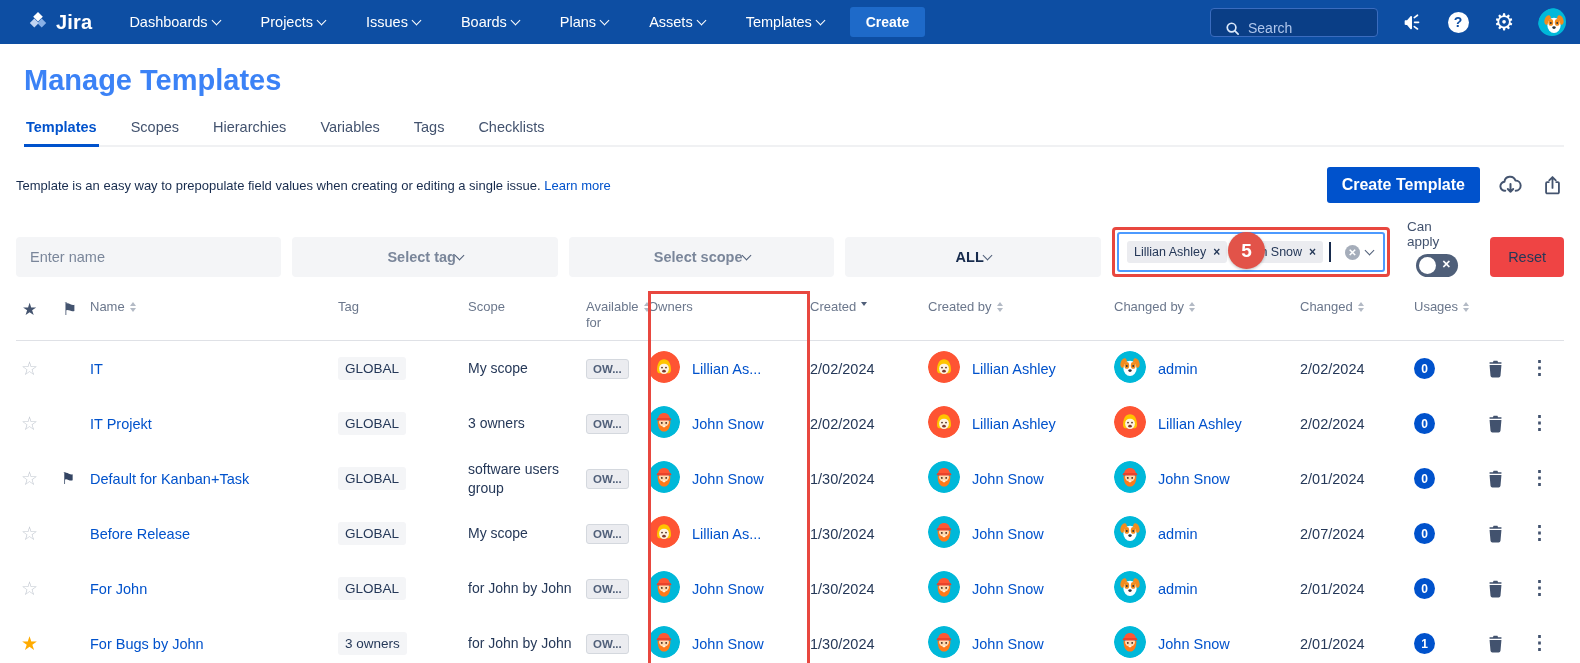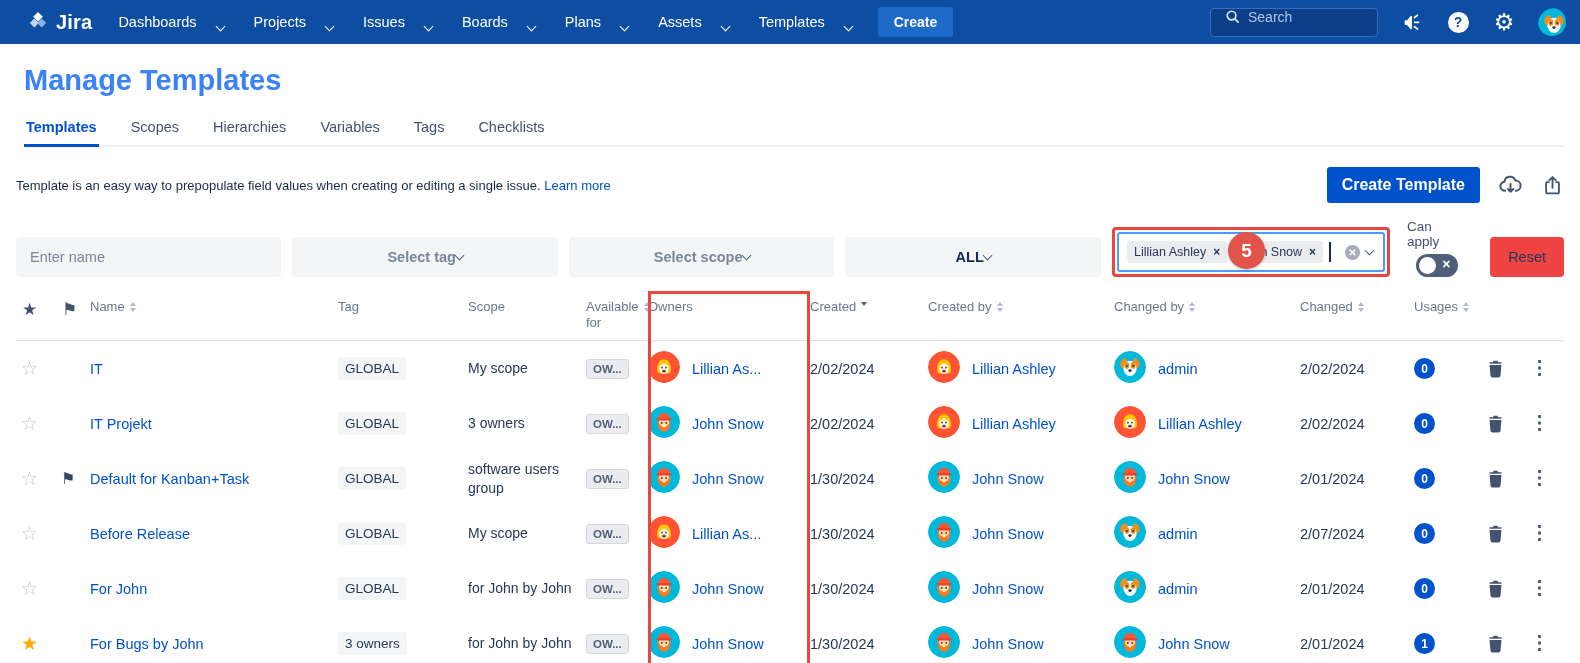--- a/index.html
+++ b/index.html
@@ -4,27 +4,27 @@
 <style>
   * { margin:0; padding:0; box-sizing:border-box; }
   html,body { width:1580px; height:663px; overflow:hidden; background:#fff;
     font-family:"Liberation Sans", sans-serif; color:#172B4D; font-size:14px; }
 
   
   .navbar { height:44px; background:#0D4EA3; display:flex; align-items:center; padding:0 14px; color:#fff; }
   .brand { display:flex; align-items:center; gap:6px; margin:0 26px 0 12px; cursor:pointer;justify-content:flex-end; }
   .brand-name { font-size:20px; font-weight:700; letter-spacing:.2px; }
   .nav-menu { display:flex; align-items:center; gap:30px; }
-  .nav-item { display:flex; align-items:flex-end; gap:20px; font-size:14.5px; cursor:pointer; white-space:nowrap; }
+  .nav-item { display:flex; align-items:center; gap:5px; font-size:14.5px; cursor:pointer; white-space:nowrap;margin-left:11px; }
   .chev { width:7px; height:7px; border-right:1.8px solid currentColor; border-bottom:1.8px solid currentColor;
           transform:rotate(45deg); margin-top:-4px; }
   .nav-create { margin-left:26px; background:#1E6AC9; border:none; color:#fff; font-weight:700; font-size:14px;
           padding:7px 16px; border-radius:3px; cursor:pointer; font-family:inherit;text-align:right; }
   .nav-right { margin-left:auto; display:flex; align-items:center; gap:22px; }
-  .nav-search { display:flex; align-items:flex-start; gap:8px; background:#0A3E86; border:1px solid #3A6CBF;
+  .nav-search { display:flex; align-items:flex-end; gap:8px; background:#0A3E86; border:1px solid #3A6CBF;
           border-radius:4px; width:168px; height:29px; padding:0 14px; color:#AFC6EC; }
   .nav-search input { background:transparent; border:none; outline:none; color:#E8F0FD; font-size:14px; width:110px; font-family:inherit; }
   .nav-search input::placeholder { color:#AFC6EC; }
   .nav-icon { width:24px; height:24px; display:flex; align-items:center; justify-content:center; cursor:pointer; color:#fff; }
   .help-badge { width:21px; height:21px; border-radius:50%; background:#fff; color:#0D4EA3; font-weight:700;
           font-size:14px; display:flex; align-items:center; justify-content:center; }
   .gear-glyph { font-size:23px; line-height:1; color:#fff; }
   .nav-avatar { width:28px; height:28px; border-radius:50%; overflow:hidden; cursor:pointer; }
 
   

